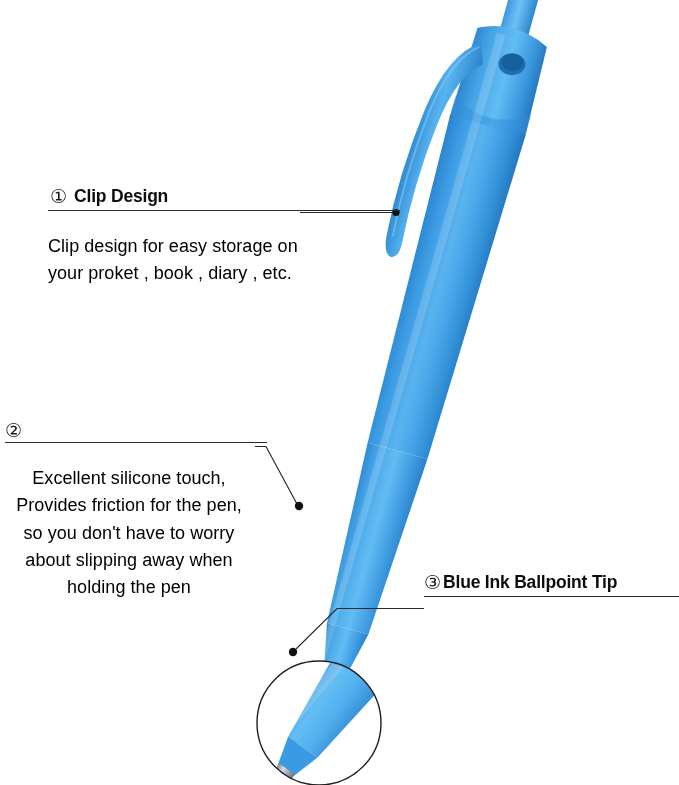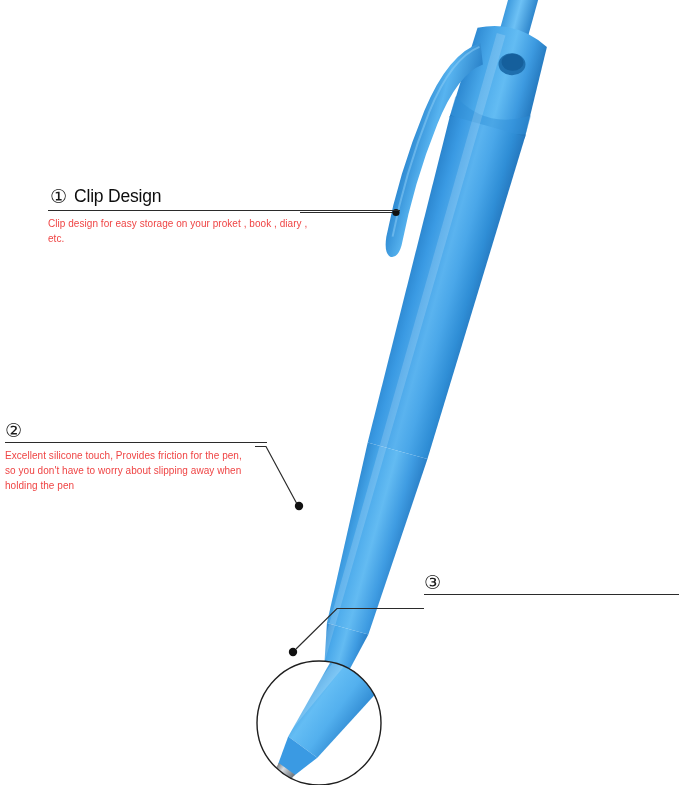--- a/index.html
+++ b/index.html
@@ -42,47 +42,47 @@
     font-family: "DejaVu Sans", sans-serif;
     font-size: 19px;
     line-height: 1;
     color: #1a1a1a;
     font-weight: 400;
     position: relative;
     top: 1px;
   }
   .callout-title {
     font-size: 17.5px;
-    font-weight: normal;
+    font-weight: bold;
     letter-spacing: -0.2px;
     color: #0d0d0d;
   }
   .rule {
     height: 0;
     border-top: 1.2px solid #2b2b2b;
     margin-top: 3px;
   }
   .callout-body {
-    font-size: 10px;
+    font-size: 18px;
     line-height: 1.52;
-    color: #ef4444;
-    margin-top: 5px;
+    color: #000000;
+    margin-top: 22px;
     letter-spacing: 0.05px;
   }
 
   
   #callout-1 { left: 48px; top: 186px; width: 352px; }
   #callout-1 .callout-head { padding-left: 2px; }
   #callout-1 .num-badge { margin-right: 7px; }
   #callout-1 .callout-body { width: 268px; }
 
   
   #callout-2 { left: 5px; top: 420px; width: 262px; }
   #callout-2 .num-badge { margin-right: 1px; }
-  #callout-2 .callout-body { width: 248px; }
+  #callout-2 .callout-body { width: 248px; text-align: center; }
 
   
   #callout-3 { left: 424px; top: 572px; width: 255px; }
   #callout-3 .num-badge { margin-right: 2px; }
   #callout-3 .callout-body { width: 248px; }
 
   
   #leaders {
     position: absolute;
     left: 0; top: 0;
@@ -238,17 +238,18 @@
     <div class="callout-head">
       <span class="num-badge">②</span>
     </div>
     <div class="rule"></div>
     <div class="callout-body">Excellent silicone touch, Provides friction for the pen, so you don't have to worry about slipping away when holding the pen</div>
   </div>
 
   <div class="callout" id="callout-3">
     <div class="callout-head">
       <span class="num-badge">③</span>
+      <span class="callout-title">Blue Ink Ballpoint Tip</span>
     </div>
     <div class="rule"></div>
   </div>
 
 </div>
 
 </body></html>

